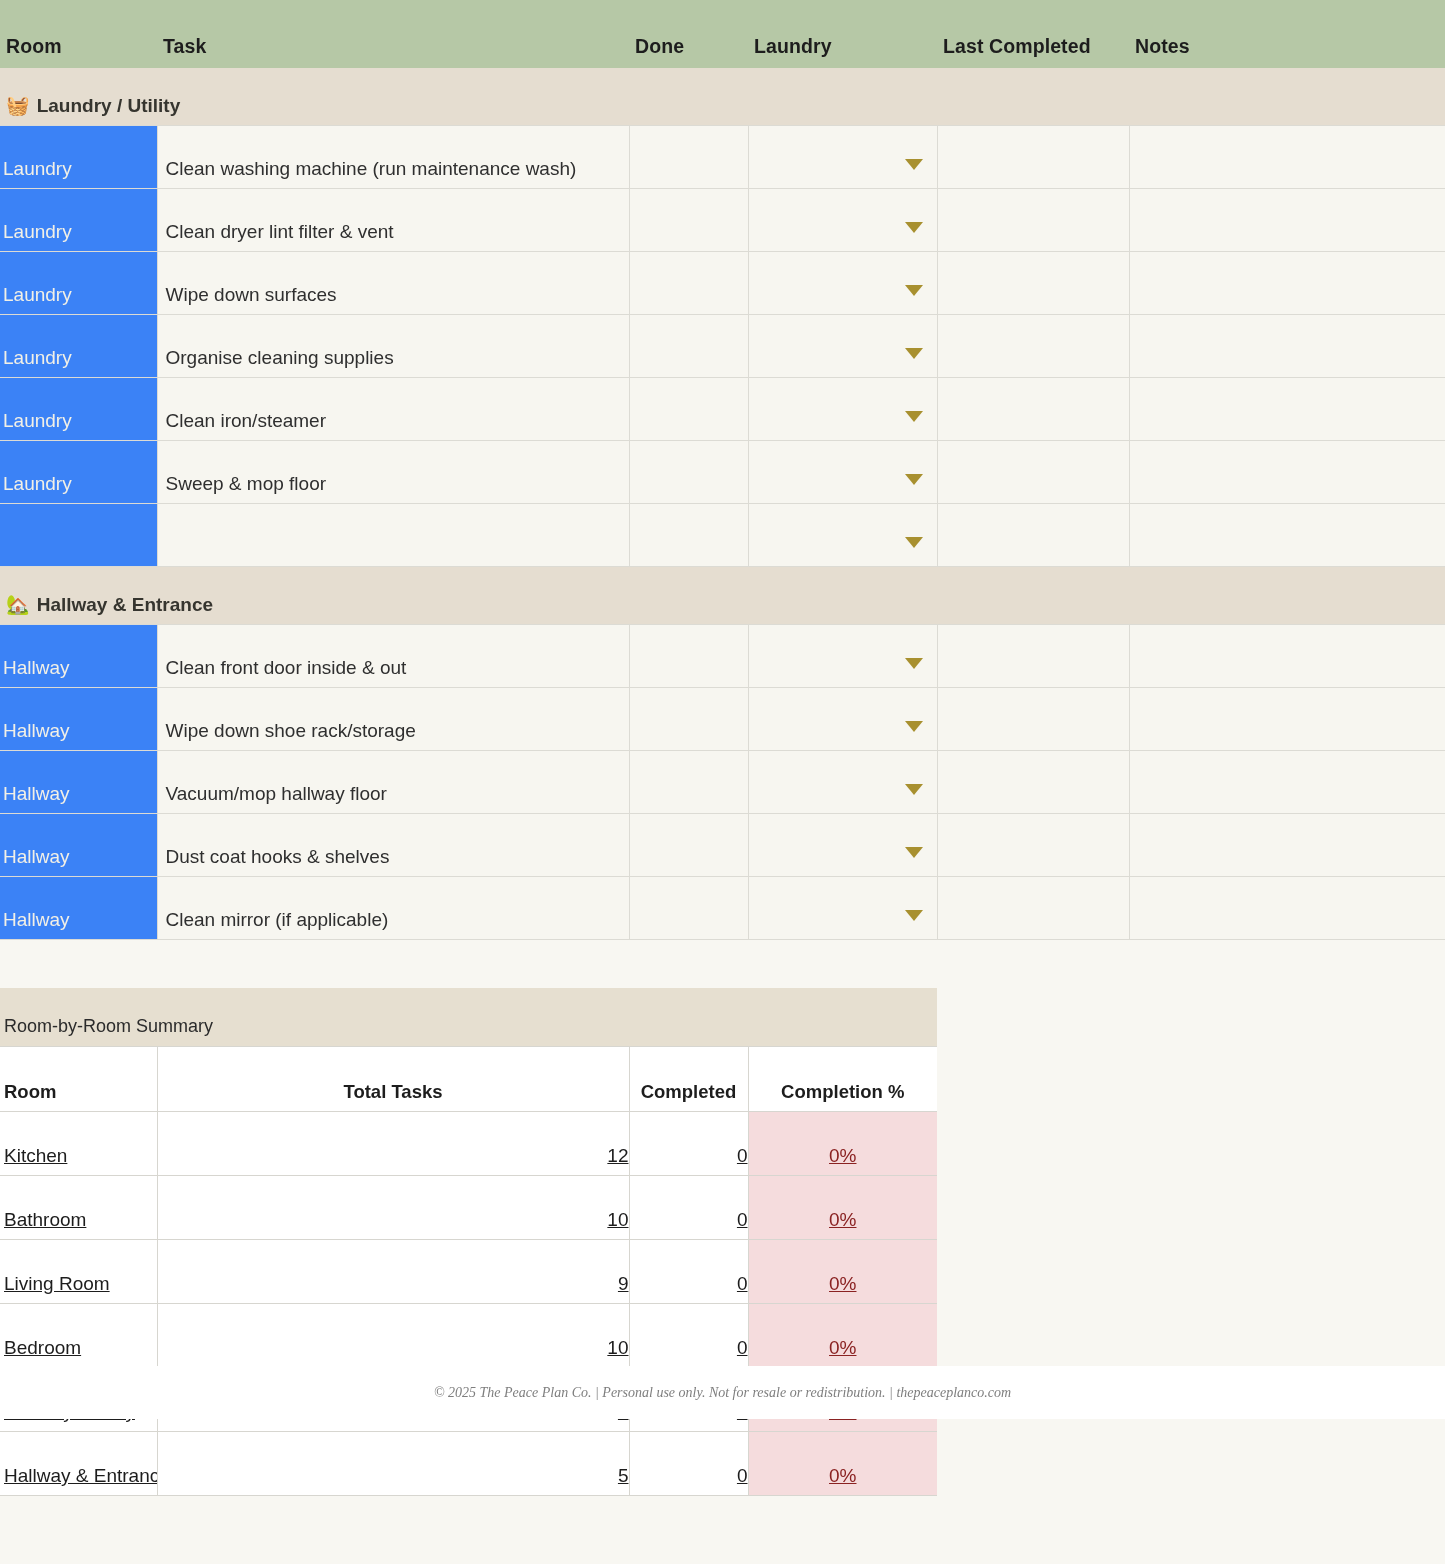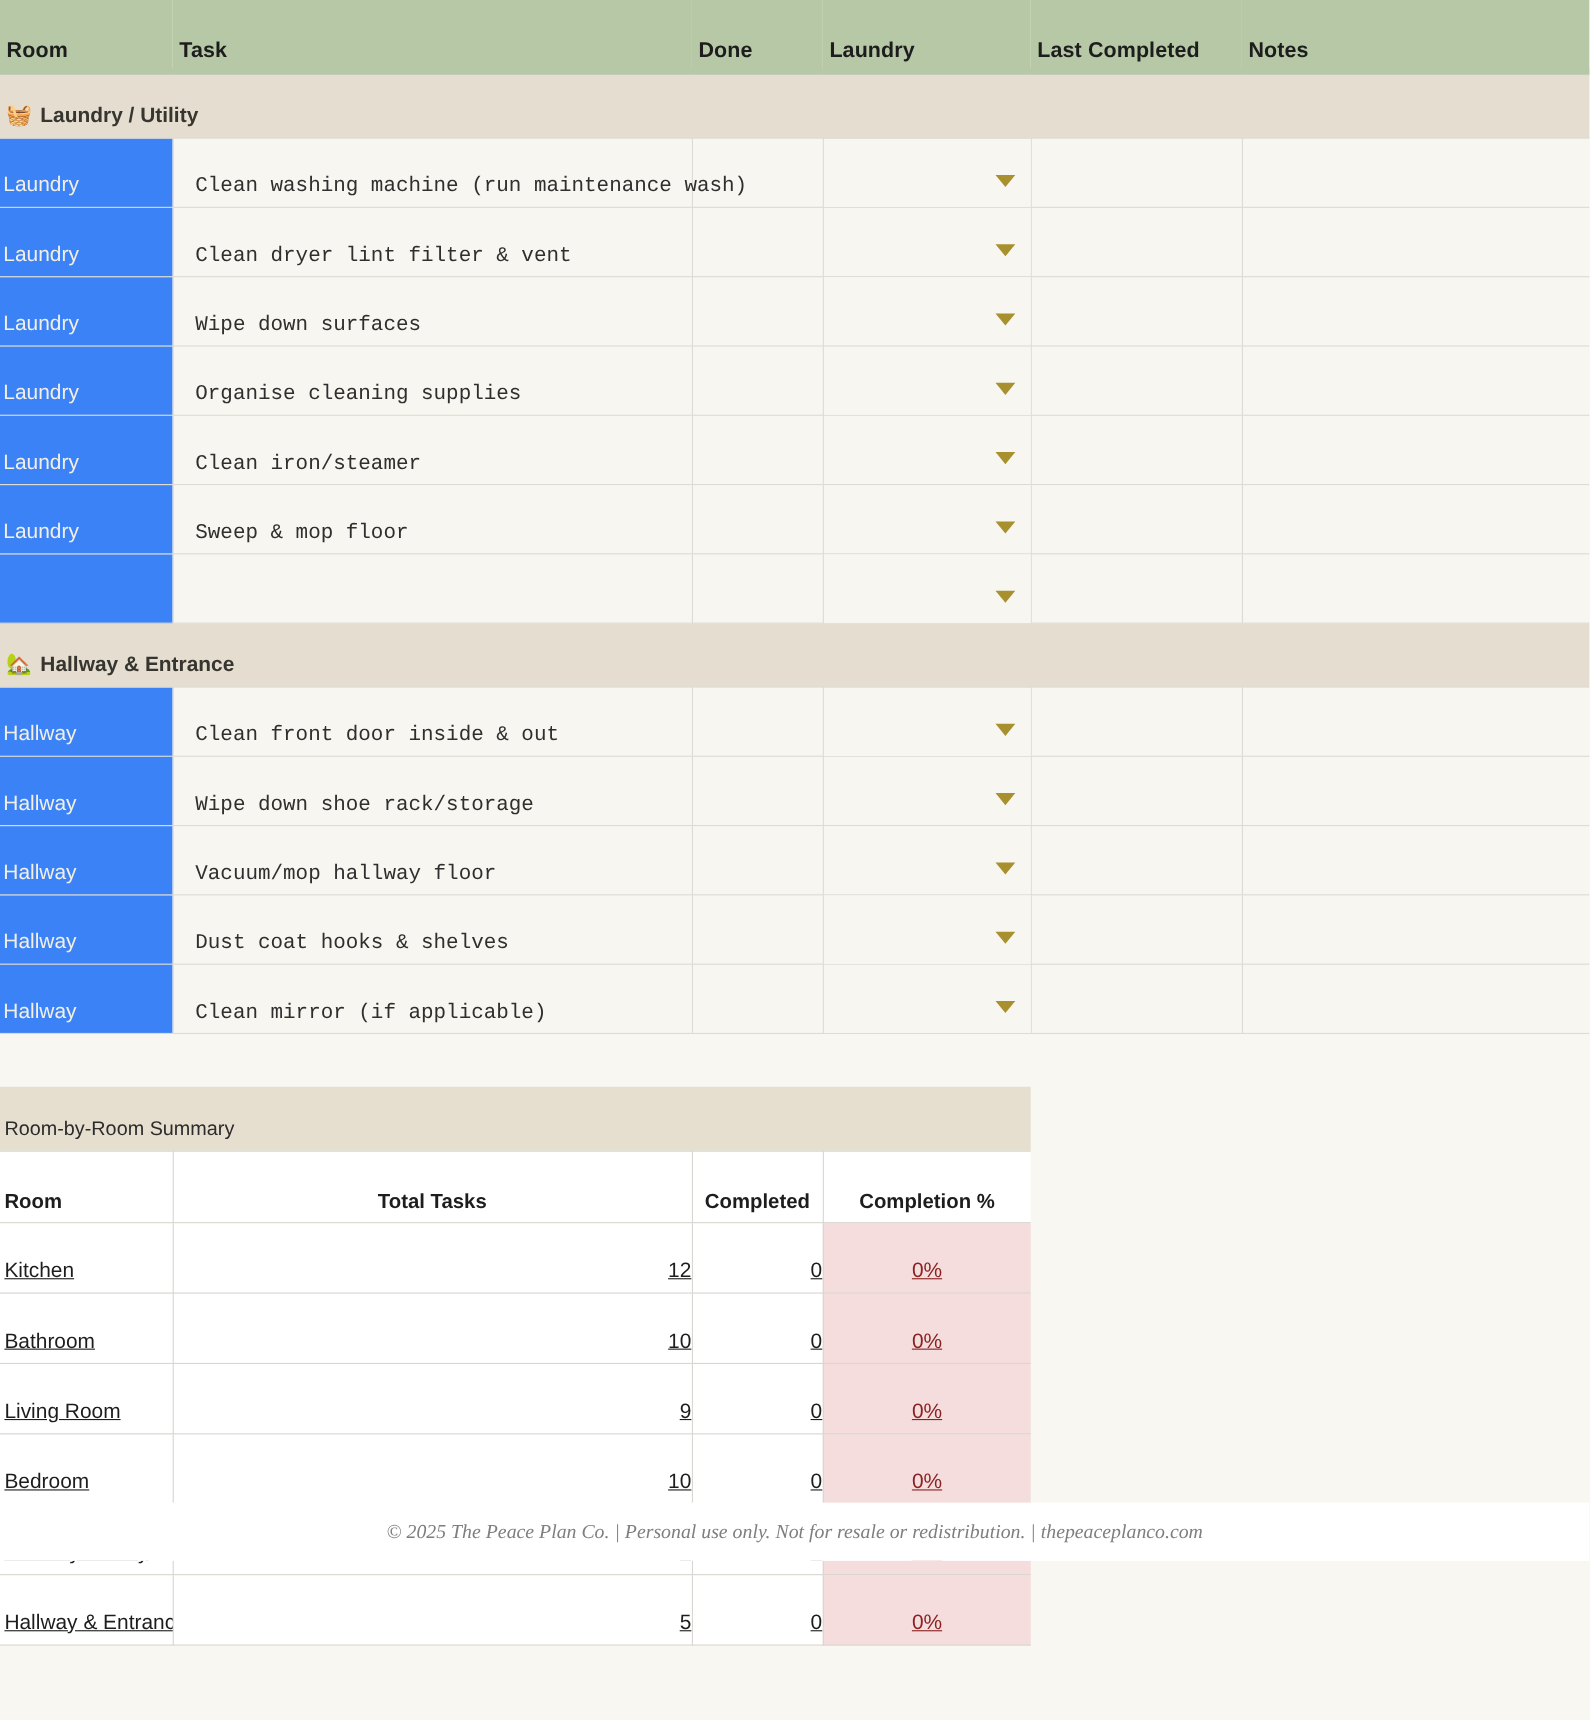--- a/index.html
+++ b/index.html
@@ -70,24 +70,23 @@
     background: #f7f6f0;
   }
   tr.task-row td.room-cell {
     background: #3b82f6;
     color: #f2f0e6;
     padding-left: 3px;
     border-left: none;
     overflow: visible;
   }
   tr.task-row td.task-cell {
-    padding-left: 20px;
+    padding-left: 8px;
     color: #2f2f2f;
     white-space: nowrap;
-    font-family: Liberation Mono, monospace;
   }
   tr.task-row td.notes-cell { border-right: none; }
   td.prio-cell { position: relative; }
   .caret {
     position: absolute;
     right: 14px;
     bottom: 18px;
     width: 0; height: 0;
     border-left: 9px solid transparent;
     border-right: 9px solid transparent;
@@ -167,21 +166,21 @@
     left: 0;
     top: 1366px;
     width: 1445px;
     height: 53px;
     background: #ffffff;
     display: flex;
     align-items: center;
     justify-content: center;
   }
   .footer-text {
-    font-size: 18px;
+    font-size: 14px;
     font-style: italic;
     color: #7e7e7e;
     font-family: "Liberation Serif", serif;
   }
 </style>
 </head>
 <body>
 
 <table class="task-table">
   <colgroup>

